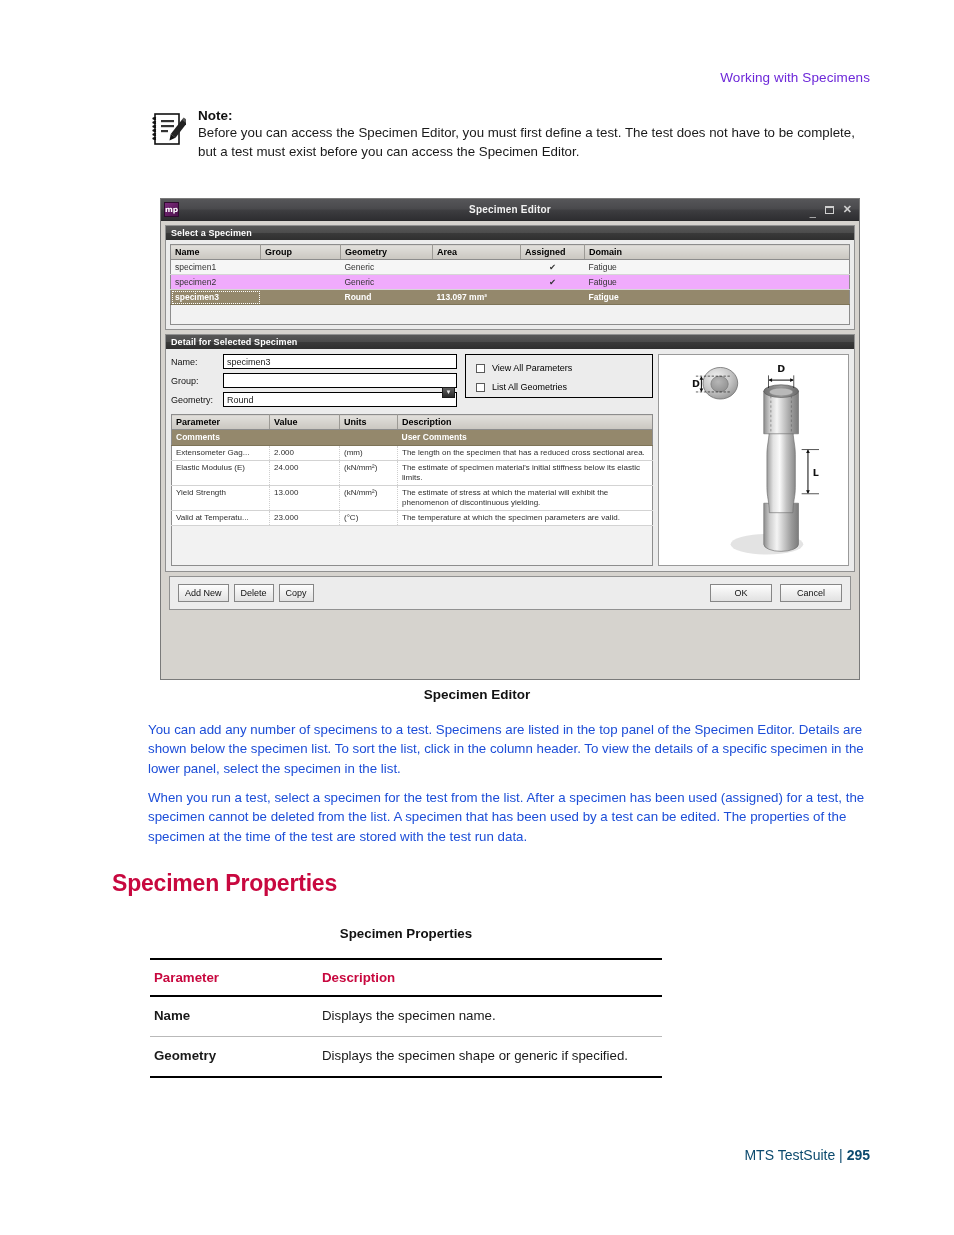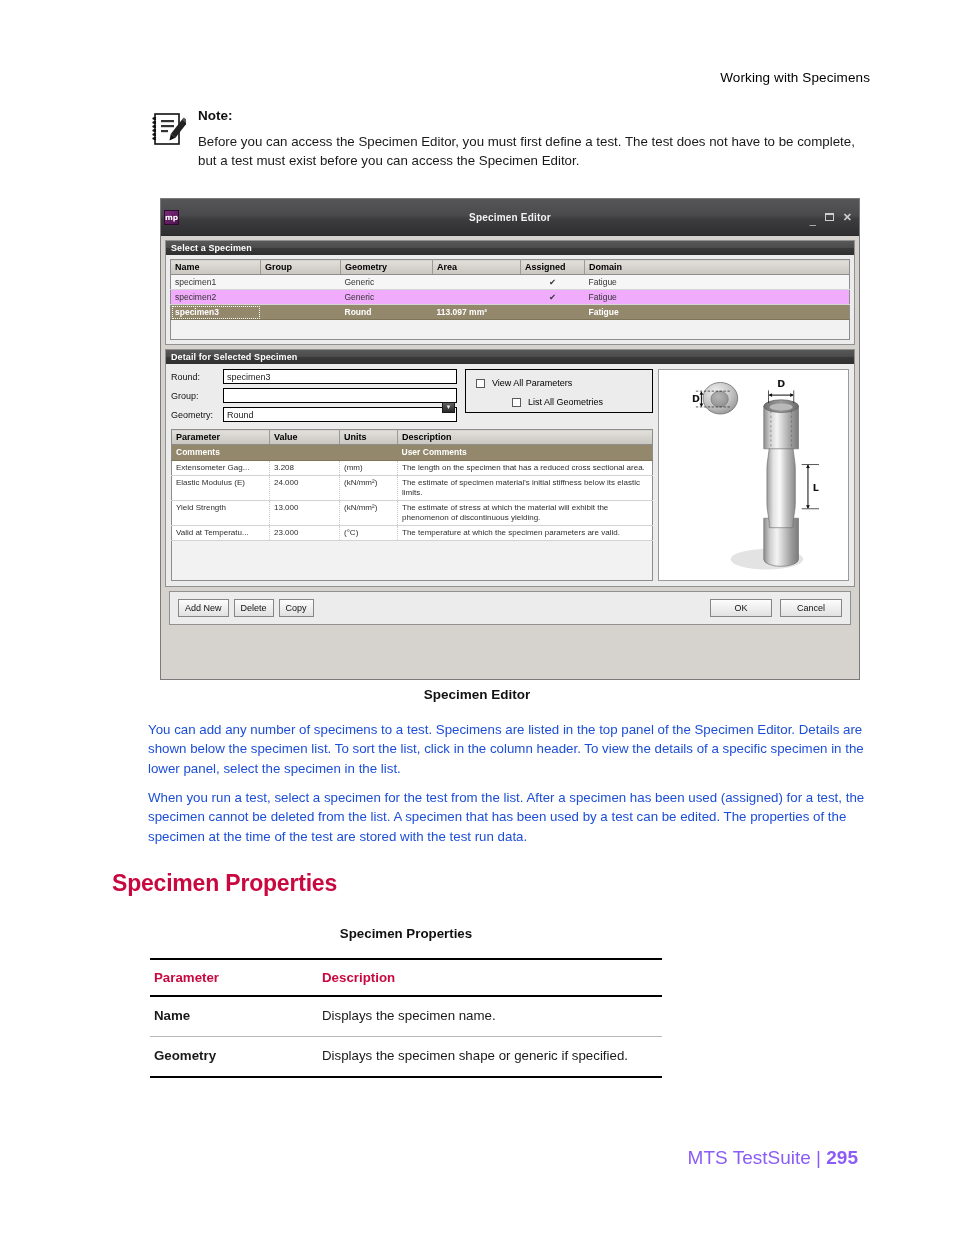--- a/index.html
+++ b/index.html
@@ -9,43 +9,43 @@
     background: #ffffff;
     font-family: "Liberation Sans", sans-serif;
     color: #1a1a1a;
     position: relative;
     overflow: hidden;
   }
 
   
   .running-head {
     position:absolute; top:70px; right:84px;
-    font-size:13.5px; color:#000000; letter-spacing:.1px;
+    font-size:13.5px; color:#6d28d9; letter-spacing:.1px;
   }
 
   
   .note-block { position:absolute; left:148px; top:108px; width:725px; }
   .note-icon {
     position:absolute; left:0; top:3px; width:38px; height:36px;
   }
   .note-body { margin-left:50px; }
-  .note-title { font-size:13.5px; font-weight:bold; color:#111; margin-bottom:9px; }
+  .note-title { font-size:13.5px; font-weight:bold; color:#111; }
   .note-text { font-size:13.3px; line-height:1.45; color:#1a1a1a; }
 
   
   .app-window {
     position:absolute; left:160px; top:198px;
     width:700px; height:482px;
     border:1px solid #7a7a7a;
     background:#d6d3ce;
     font-size:9px;
     color:#000;
   }
   .titlebar {
-    height:37px;
+    height:22px;
     background:linear-gradient(to bottom,#565659 0%, #4a4a4d 45%, #3d3d40 55%, #2e2e31 100%);
     display:flex; align-items:center; position:relative;
     border-bottom:1px solid #2a2a2c;
   }
   .app-icon {
     width:15px; height:15px; margin-left:3px;
     background:linear-gradient(135deg,#7c2a7c,#4d134d);
     border:1px solid #2e0b2e;
     color:#fff; font-size:7.5px; font-weight:bold;
     display:flex; align-items:center; justify-content:center;
@@ -128,21 +128,21 @@
     color:#e8e8e8; font-size:6px; line-height:1;
   }
 
   .form-top { display:flex; gap:8px; align-items:flex-start; }
   .form-fields { flex:0 0 286px; }
   .checks-box {
     flex:1; border:1px solid #000; background:#ececec;
     padding:8px 10px; height:44px;
   }
   .check-row { display:flex; align-items:center; margin-bottom:9px; font-size:9px; }
-  .check-row:last-child { margin-bottom:0;margin-left:36px; }
+  .check-row:last-child { margin-bottom:0; }
   .cbox {
     width:9px; height:9px; background:#fff; border:1px solid #5a5a5a;
     margin-right:7px; flex:0 0 auto;
   }
 
   
   .param-table {
     width:100%; border-collapse:collapse; background:#fff;
     border:1px solid #8d8d8d; table-layout:fixed; margin-top:3px;
   }
@@ -212,22 +212,22 @@
   }
   .prop-table th.col-desc, .prop-table td.col-desc { padding-left:12px; }
   .prop-table td {
     padding:10px 0 10px 4px; vertical-align:top;
     border-bottom:1px solid #b9b9b9; line-height:1.42; color:#1a1a1a;
   }
   .prop-table td.col-param { font-weight:bold; width:160px; }
   .prop-table tr.last td { border-bottom:2.2px solid #000; }
 
   .footer {
-    position:absolute; right:96px; top:1147px;
-    font-size:19px; color:#8b5cf6;
+    position:absolute; right:84px; top:1147px;
+    font-size:14px; color:#0c4a6e;
   }
   .footer b { font-weight:bold; }
 </style>
 </head>
 <body>
 
 <div class="running-head">Working with Specimens</div>
 
 <div class="note-block">
   <div class="note-icon">
@@ -326,21 +326,21 @@
 
     <div class="groupbox">
       <div class="gb-header">Detail for Selected Specimen</div>
 
       <div class="detail-wrap">
         <div class="detail-left">
 
           <div class="form-top">
             <div class="form-fields">
               <div class="form-row">
-                <div class="form-label">Round:</div>
+                <div class="form-label">Name:</div>
                 <div class="form-input">specimen3</div>
               </div>
               <div class="form-row">
                 <div class="form-label">Group:</div>
                 <div class="form-input"></div>
               </div>
               <div class="form-row">
                 <div class="form-label">Geometry:</div>
                 <div class="form-input combo">Round</div>
                 <div style="position:relative;width:0">
@@ -378,21 +378,21 @@
             </thead>
             <tbody>
               <tr class="comments-row">
                 <td>Comments</td>
                 <td></td>
                 <td></td>
                 <td>User Comments</td>
               </tr>
               <tr>
                 <td>Extensometer Gag...</td>
-                <td>3.208</td>
+                <td>2.000</td>
                 <td>(mm)</td>
                 <td>The length on the specimen that has a reduced cross sectional area.</td>
               </tr>
               <tr>
                 <td>Elastic Modulus (E)</td>
                 <td>24.000</td>
                 <td>(kN/mm²)</td>
                 <td>The estimate of specimen material's initial stiffness below its elastic limits.</td>
               </tr>
               <tr>

